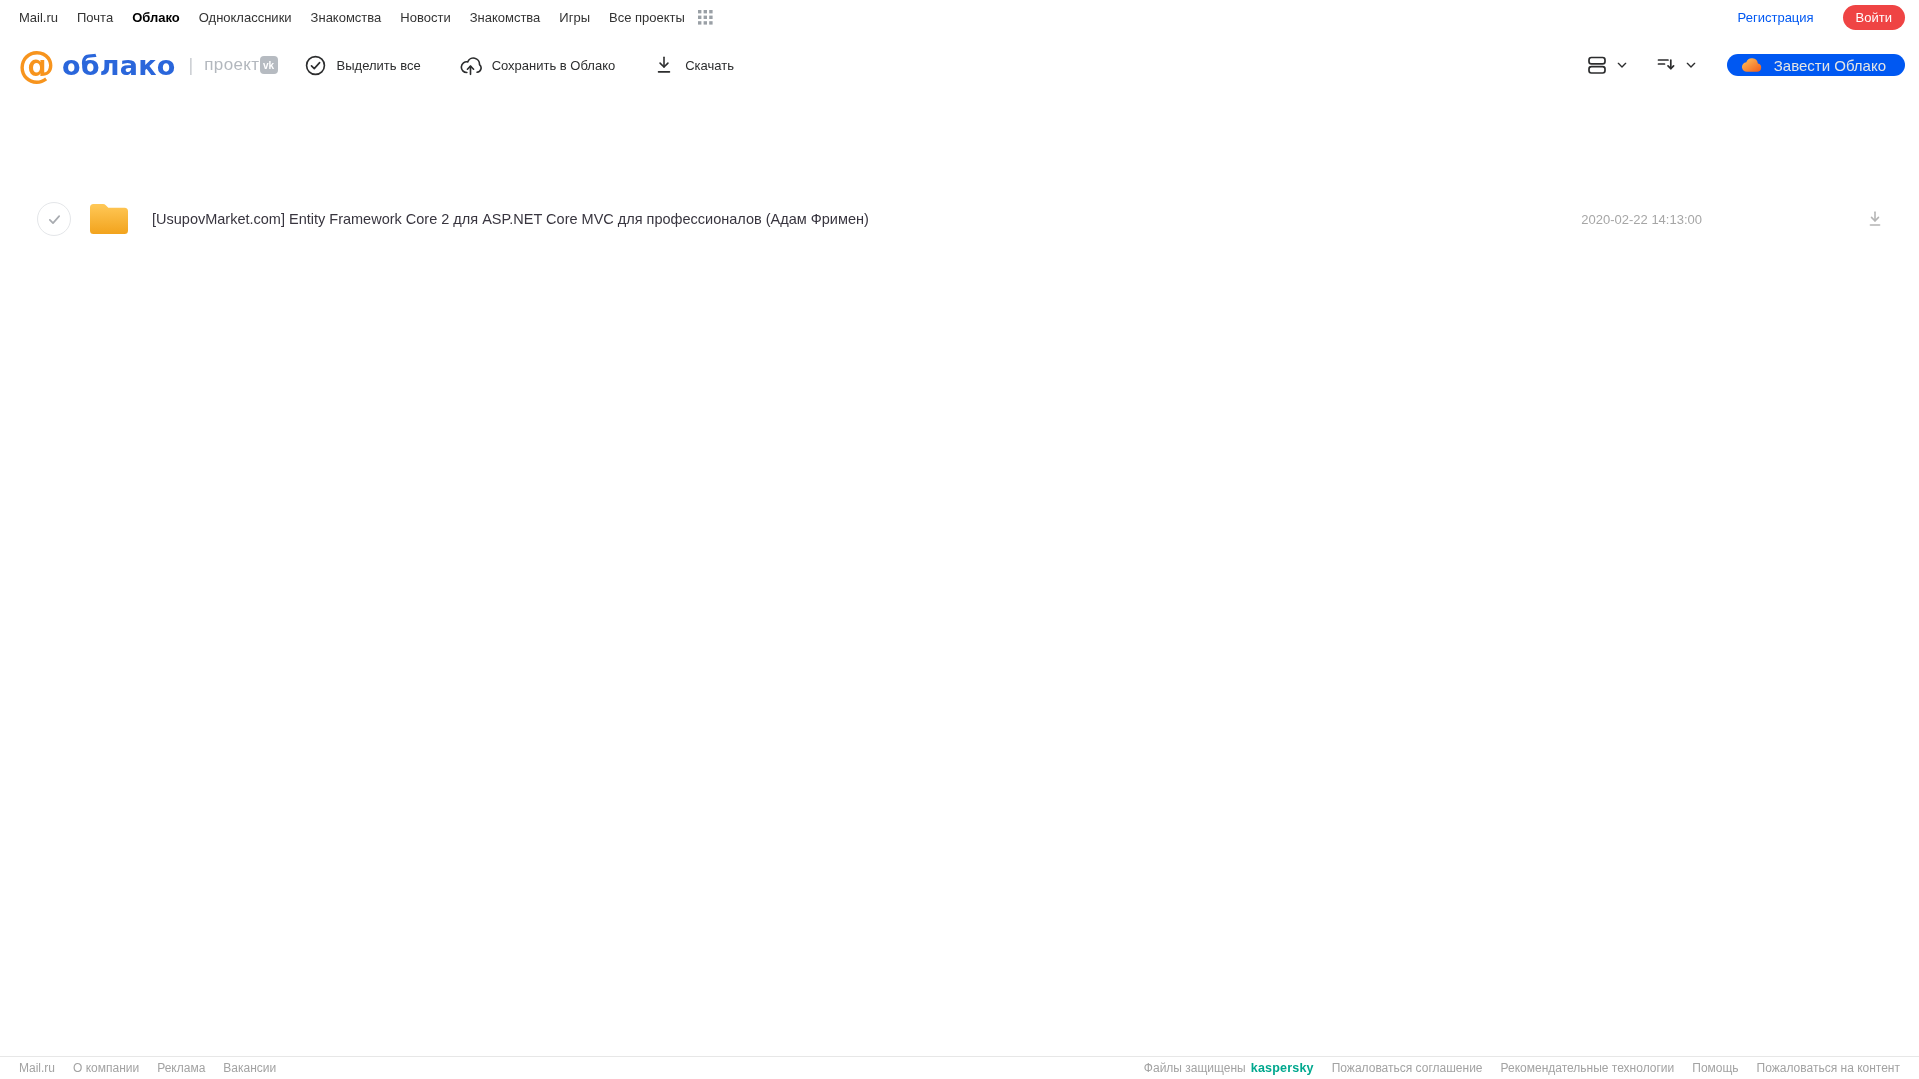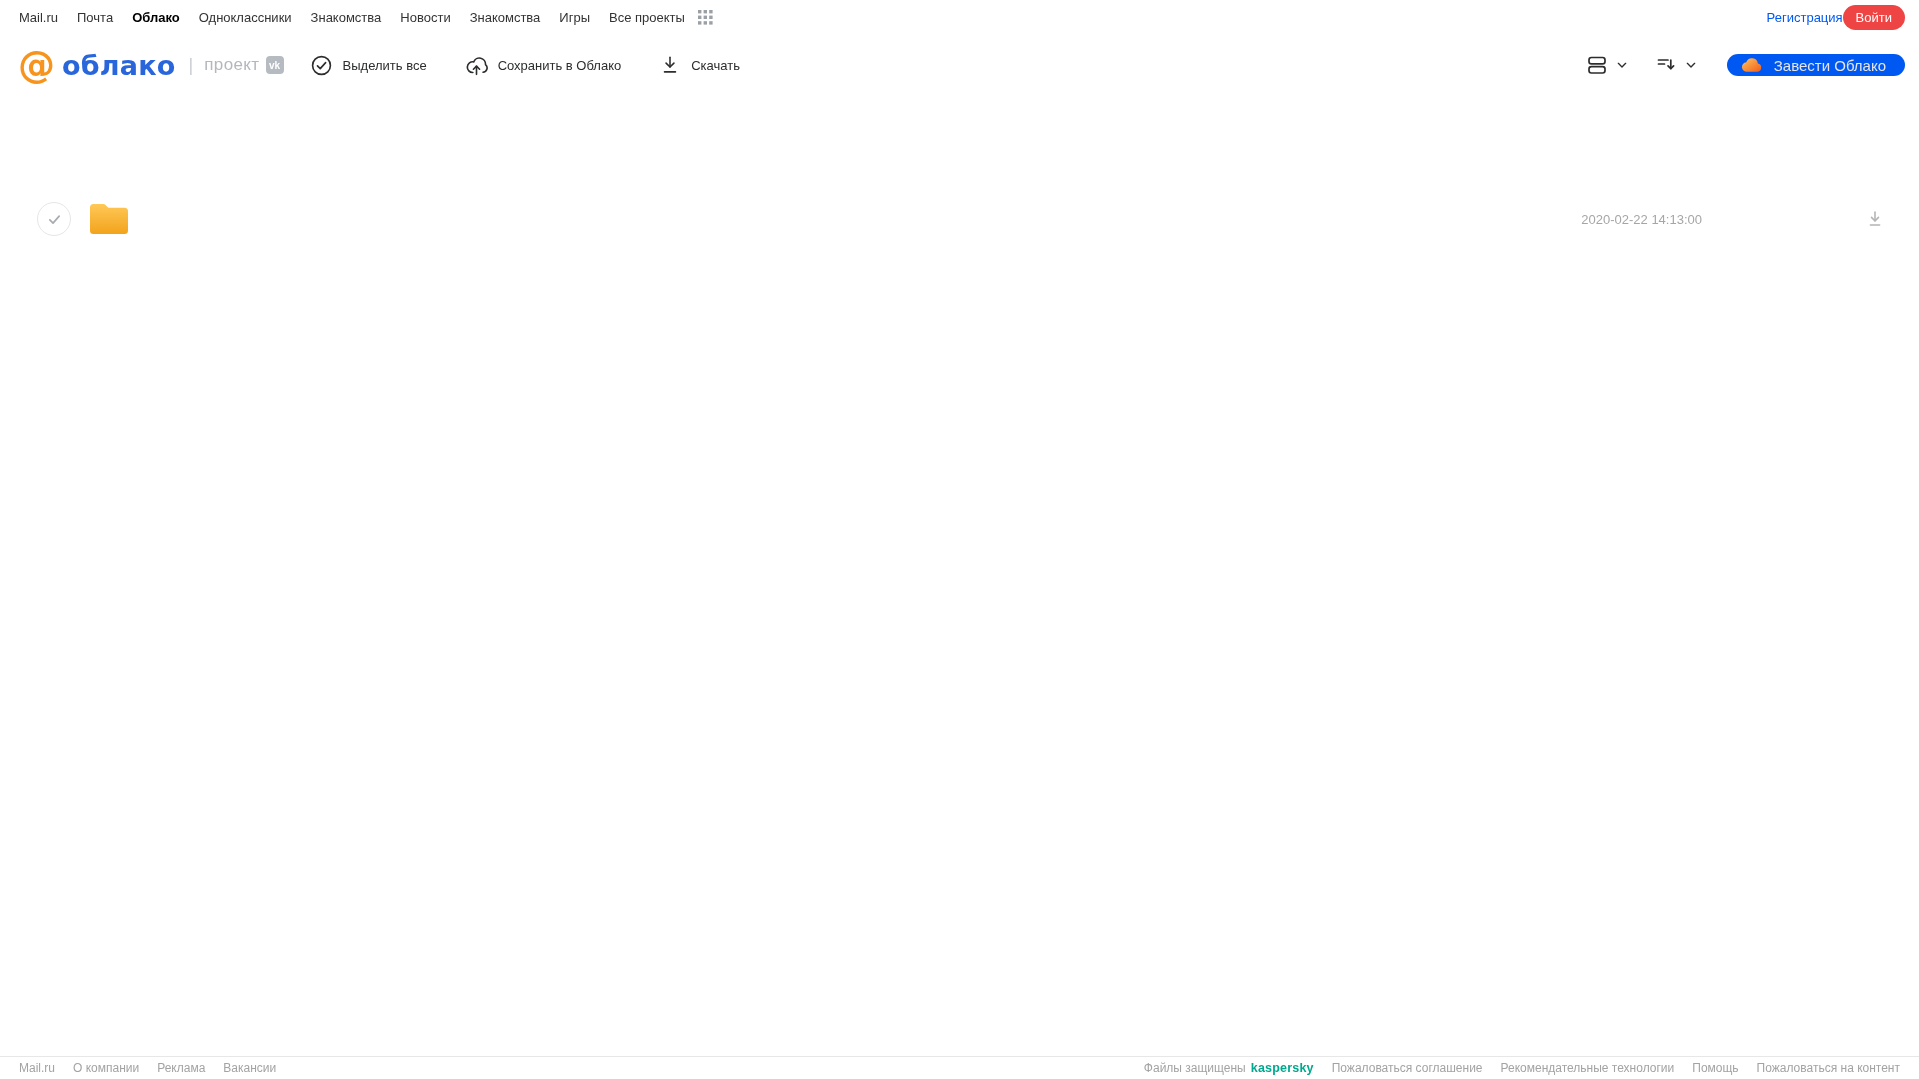--- a/index.html
+++ b/index.html
@@ -6,37 +6,37 @@
     font-family:"Liberation Sans",sans-serif;overflow:hidden;}
   .page{position:relative;width:1919px;height:1079px;background:#fff;}
 
   
   .topnav{position:absolute;top:0;left:0;right:0;height:34px;display:flex;align-items:center;
     padding:0 14px 0 19px;box-sizing:border-box;font-size:13px;color:#333;}
   .topnav-left{display:flex;align-items:center;gap:19px;}
   .tn{color:#333;text-decoration:none;cursor:pointer;white-space:nowrap;}
   .tn.active{font-weight:bold;color:#000;}
   .grid-icon{display:inline-flex;margin-left:-6px;cursor:pointer;}
-  .topnav-right{margin-left:auto;display:flex;align-items:center;gap:0;}
+  .topnav-right{margin-left:auto;display:flex;align-items:center;gap:29px;}
   .reg-link{color:#0058f2;text-decoration:none;cursor:pointer;}
   .login-btn{background:#ef4444;color:#fff;border:none;border-radius:14px;height:25px;
     padding:0 13px;font-size:13px;font-family:inherit;cursor:pointer;}
 
   
   .header{position:absolute;top:34px;left:0;right:0;height:62px;display:flex;align-items:center;
     padding:0 14px 0 18px;box-sizing:border-box;}
   .logo-block{display:flex;align-items:center;}
   .logo-at{font-family:"DejaVu Sans",sans-serif;font-weight:bold;font-size:37px;line-height:34px;
     color:#f7941d;margin-right:7px;}
   .logo-text{font-family:"DejaVu Sans",sans-serif;font-weight:bold;font-size:27px;color:#2a66db;
     letter-spacing:.2px;}
   .logo-divider{color:#c9ccd1;font-size:18px;margin:0 11px 0 13px;font-weight:300;}
   .project-label{color:#b3b8be;font-size:17px;letter-spacing:.4px;}
   .vk-badge{display:inline-flex;align-items:center;justify-content:center;width:18px;height:18px;
-    background:#b6bbc1;border-radius:4px;color:#fff;font-size:10px;font-weight:bold;margin-left:6px;}
+    background:#b6bbc1;border-radius:4px;color:#fff;font-size:10px;font-weight:bold;}
   .actions{display:flex;align-items:center;gap:38px;margin-left:26px;}
   .action-btn{display:flex;align-items:center;gap:10px;font-size:13px;color:#2c2d2e;cursor:pointer;
     background:none;border:none;font-family:inherit;padding:0;}
   .header-right{margin-left:auto;display:flex;align-items:center;gap:24px;}
   .icon-group{display:flex;align-items:center;gap:5px;cursor:pointer;}
   .get-cloud-btn{display:flex;align-items:center;gap:10px;background:#0058f2;color:#e5e5e5;border:none;
     border-radius:12px;height:22px;padding:0 19px 0 14px;font-size:15px;font-family:inherit;
     cursor:pointer;margin-left:4px;}
 
   
@@ -198,20 +198,21 @@
       <svg width="44" height="38" viewBox="0 0 44 38">
         <defs>
           <linearGradient id="fg" x1="0" y1="0" x2="0" y2="1">
             <stop offset="0" stop-color="#ffc857"></stop>
               <stop offset="1" stop-color="#f2a31d"></stop>
           </linearGradient>
         </defs>
         <path d="M3 7.5A3.5 3.5 0 0 1 6.5 4h9.6c1 0 2 .45 2.7 1.2l2.5 2.6h16.2A3.5 3.5 0 0 1 41 11.3v19.2a3.5 3.5 0 0 1-3.5 3.5h-31A3.5 3.5 0 0 1 3 30.5z" fill="url(#fg)"></path>
       </svg>
     </span>
+    <a class="row-name">[UsupovMarket.com] Entity Framework Core 2 для ASP.NET Core MVC для профессионалов (Адам Фримен)</a>
     <span class="row-date">2020-02-22 14:13:00</span>
     <span class="row-dl">
       <svg width="22" height="22" viewBox="0 0 24 24" fill="none" stroke="#b4b4b4" stroke-width="1.7" stroke-linecap="round" stroke-linejoin="round">
         <path d="M12 4.5v9.3"></path>
           <path d="M8.2 10.2l3.8 3.8 3.8-3.8"></path>
           <path d="M7 18.5h10"></path>
       </svg>
     </span>
   </div>
 

